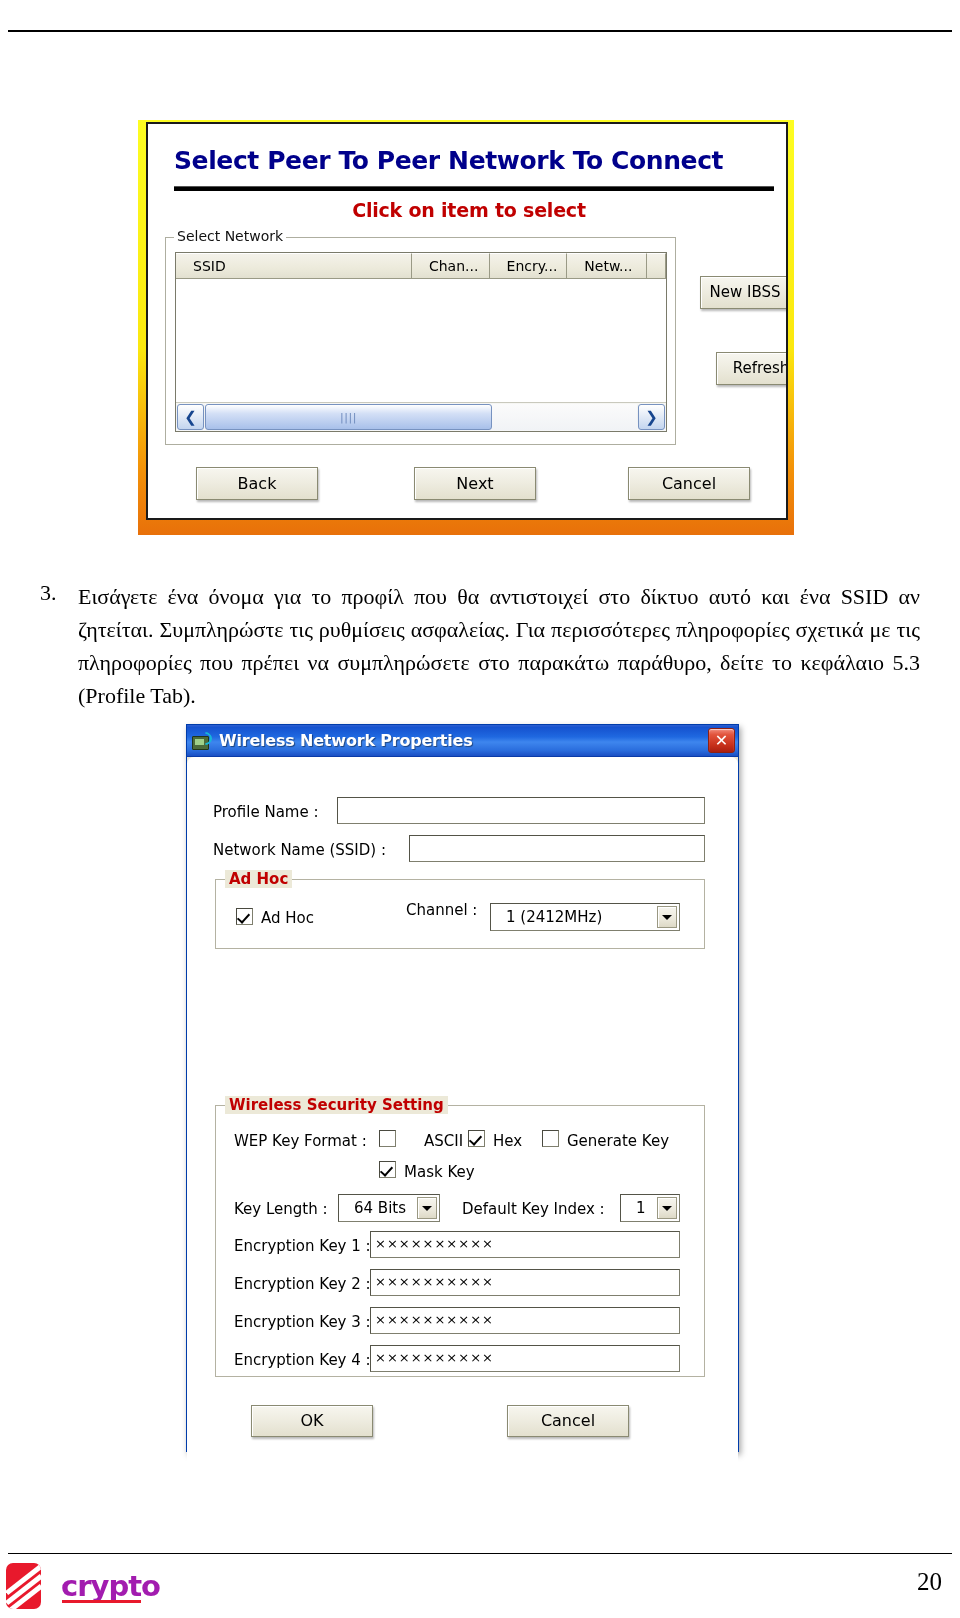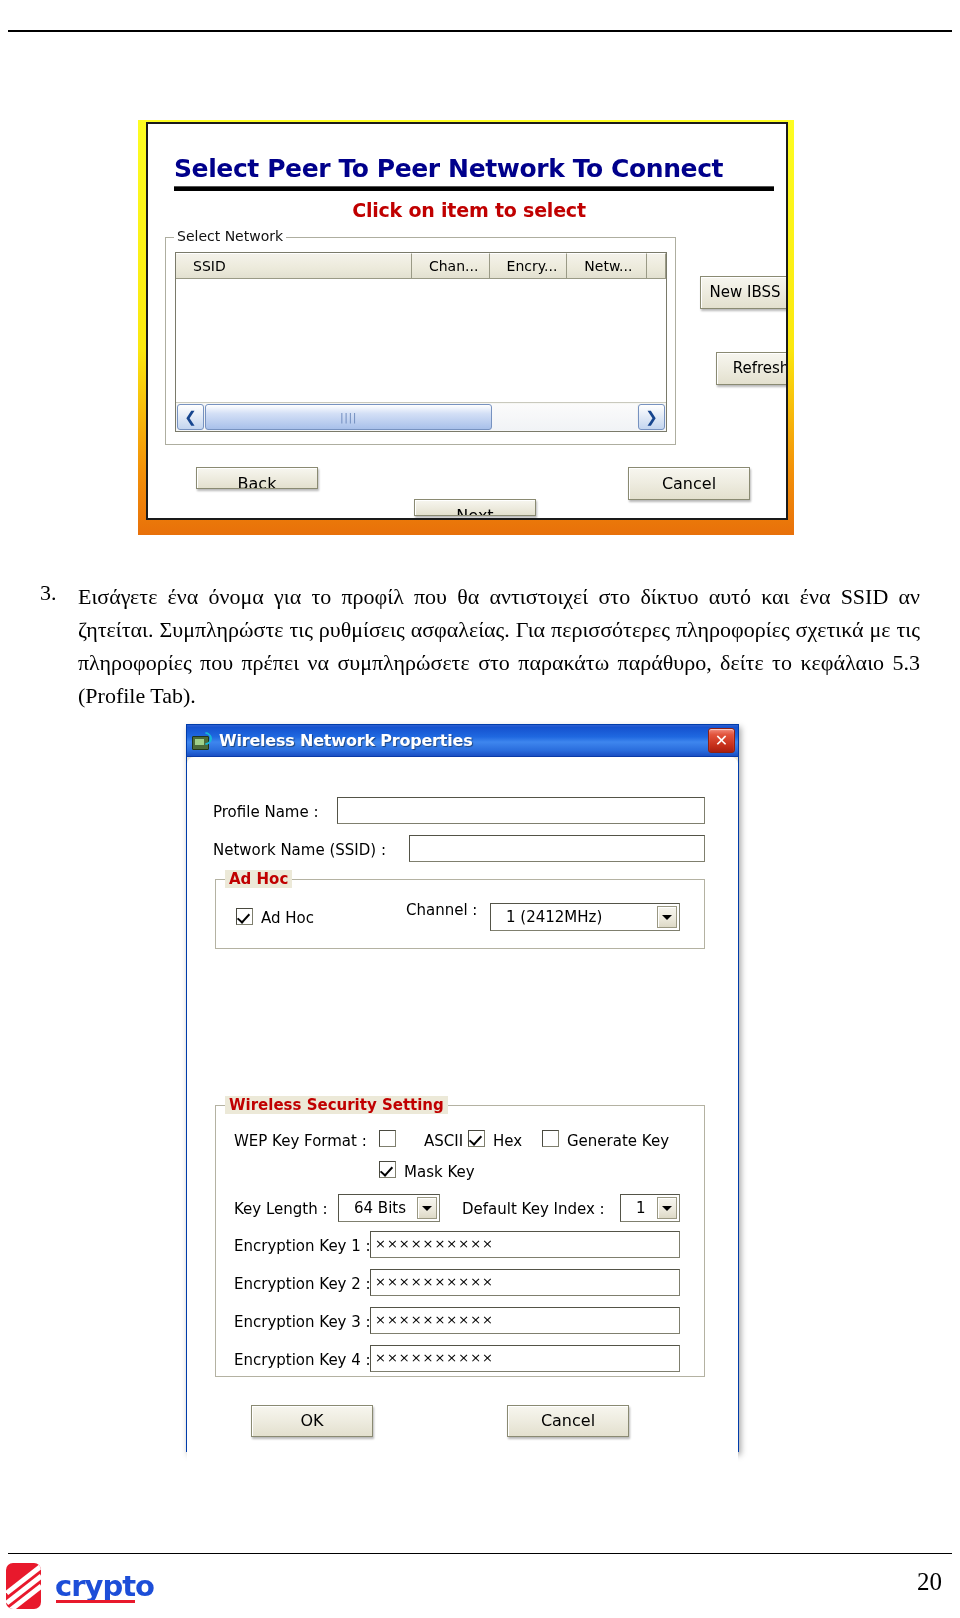--- a/index.html
+++ b/index.html
@@ -67,21 +67,20 @@
   }
   .d1-title {
     position: absolute;
     left: 26px; top: 22px;
     font-family: "DejaVu Sans", sans-serif;
     font-size: 25px;
     font-weight: bold;
     color: #00008B;
     white-space: nowrap;
     letter-spacing: -0.4px;
-    margin-top: 8px;
   }
   .d1-title-rule {
     position: absolute;
     left: 26px; top: 62px;
     width: 600px;
     height: 4px;
     background: #000;
     border-top: 1px solid #555;
   }
   .d1-subtitle {
@@ -206,22 +205,22 @@
     font-family: "DejaVu Sans", sans-serif;
     color: #000;
     text-align: center;
     box-sizing: border-box;
     cursor: default;
     white-space: nowrap;
     overflow: hidden;
   }
   .d1-newibss { position: absolute; left: 552px; top: 152px; width: 90px; height: 33px; line-height: 31px; font-size: 15px; }
   .d1-refresh { position: absolute; left: 552px; top: 228px; width: 90px; height: 33px; line-height: 31px; font-size: 15px; margin-left: 16px; }
-  .d1-back    { position: absolute; left: 48px;  top: 343px; width: 122px; height: 22px; line-height: 31px; font-size: 16px; }
-  .d1-next    { position: absolute; left: 266px; top: 343px; width: 122px; height: 17px; line-height: 31px; font-size: 16px; margin-top: 32px; }
+  .d1-back    { position: absolute; left: 48px;  top: 343px; width: 122px; height: 33px; line-height: 31px; font-size: 16px; }
+  .d1-next    { position: absolute; left: 266px; top: 343px; width: 122px; height: 33px; line-height: 31px; font-size: 16px; }
   .d1-cancel  { position: absolute; left: 480px; top: 343px; width: 122px; height: 33px; line-height: 31px; font-size: 16px; }
 
   
   .para {
     position: absolute;
     left: 40px; top: 580px;
     width: 880px;
   }
   .para-num {
     position: absolute;
@@ -451,26 +450,26 @@
     position: absolute;
     width: 44px; height: 5px;
     background: #ffffff;
     transform: rotate(-38deg);
     left: -4px;
   }
   .logo-mark span:nth-child(1) { top: 14px; }
   .logo-mark span:nth-child(2) { top: 24px; }
   .logo-mark span:nth-child(3) { top: 34px; }
   .logo-word {
-    margin-left: 14px;
+    margin-left: 20px;
     position: relative;
     font-family: "DejaVu Sans", sans-serif;
     font-size: 29px;
     font-weight: bold;
-    color: #1d4ed8;
+    color: #a21caf;
     letter-spacing: -1px;
     line-height: 30px;
     text-align: center;
   }
   .logo-word:after {
     content: "";
     position: absolute;
     left: 1px; bottom: -2px;
     width: 79px; height: 3px;
     background: #E8192C;

